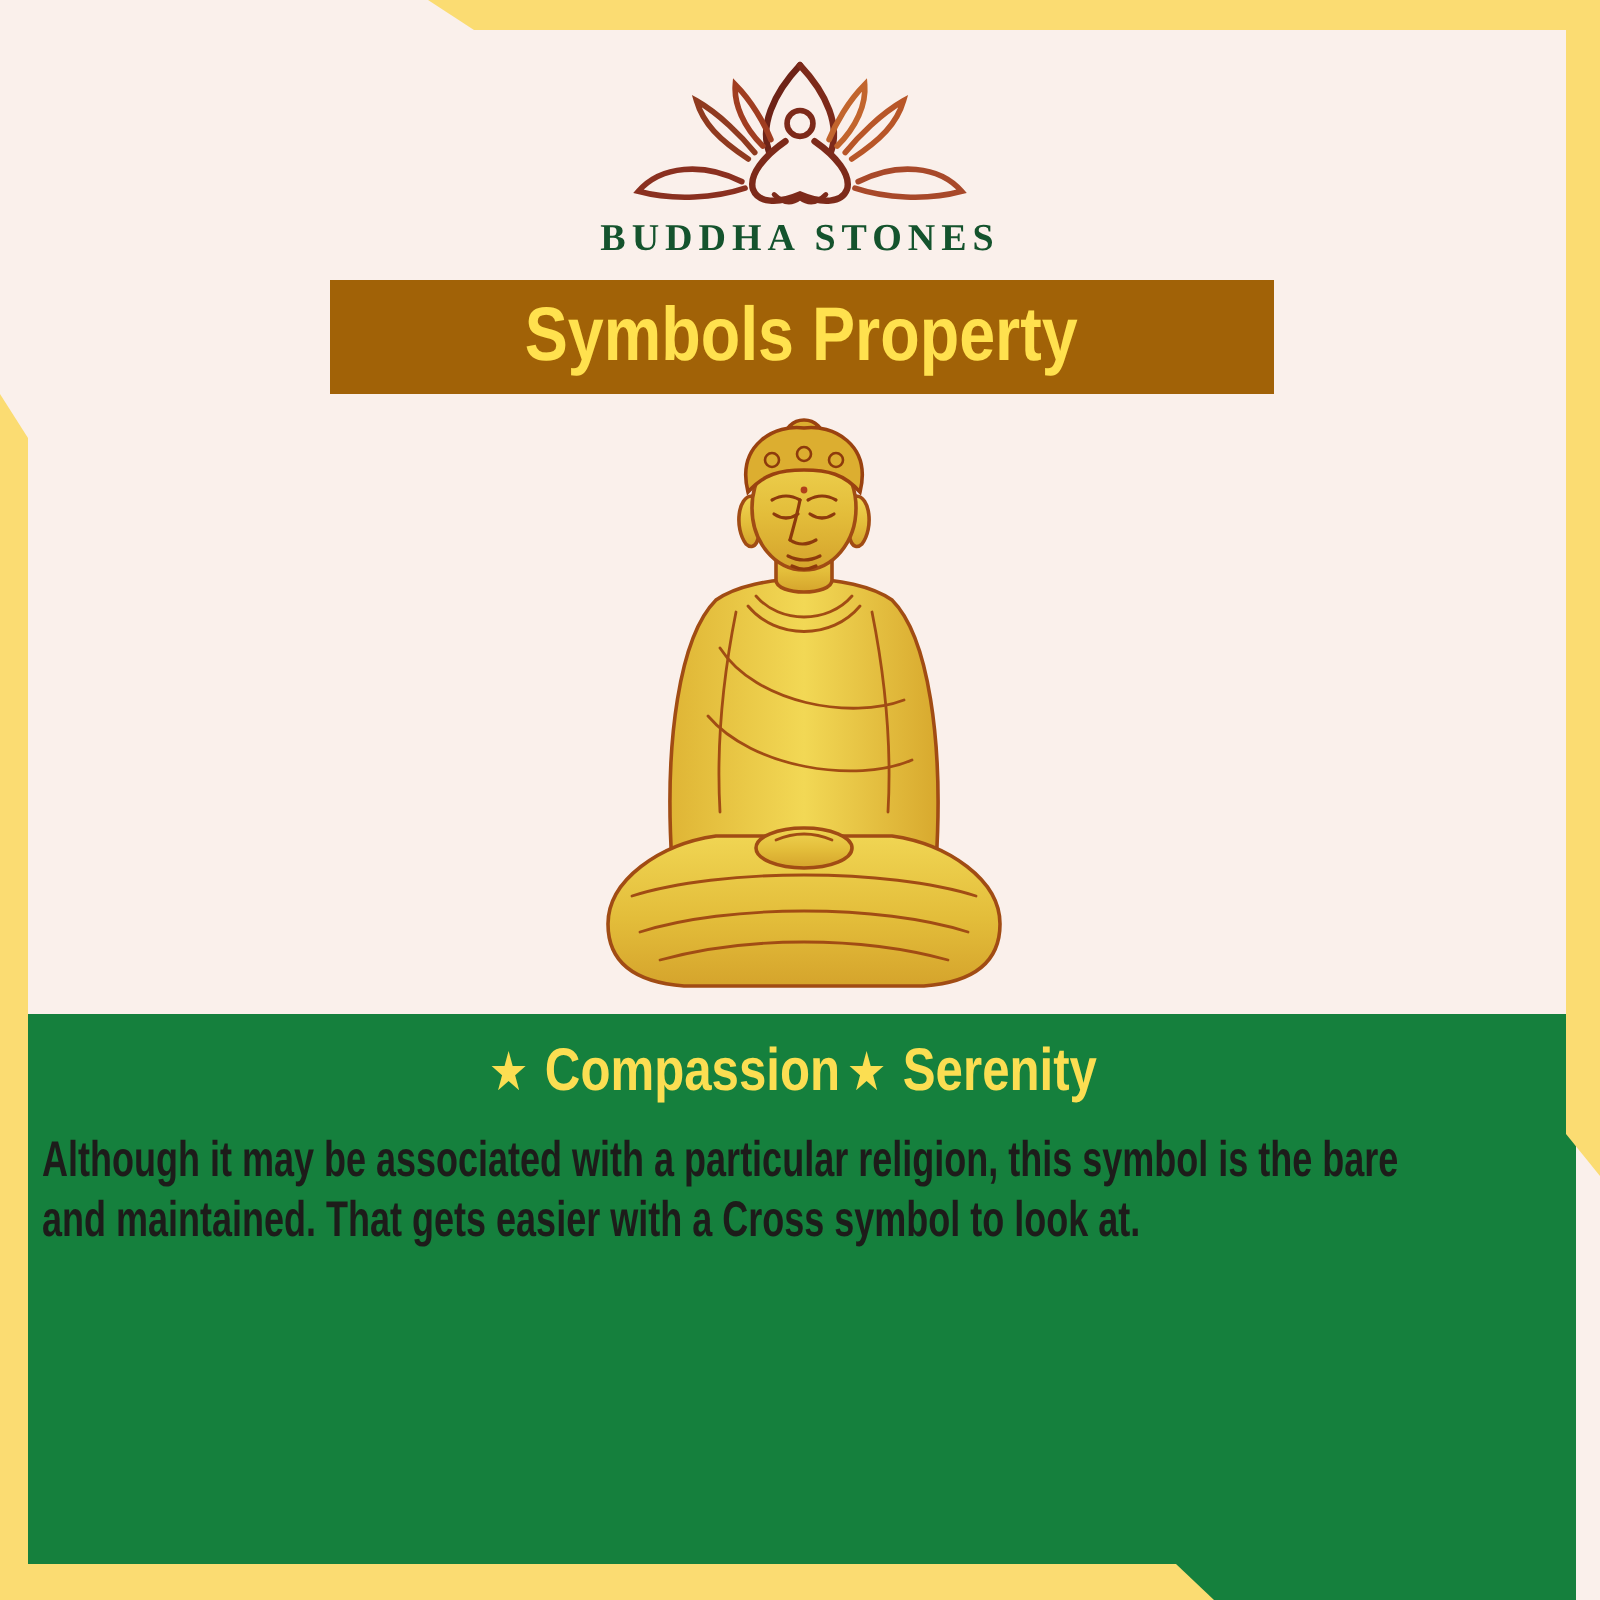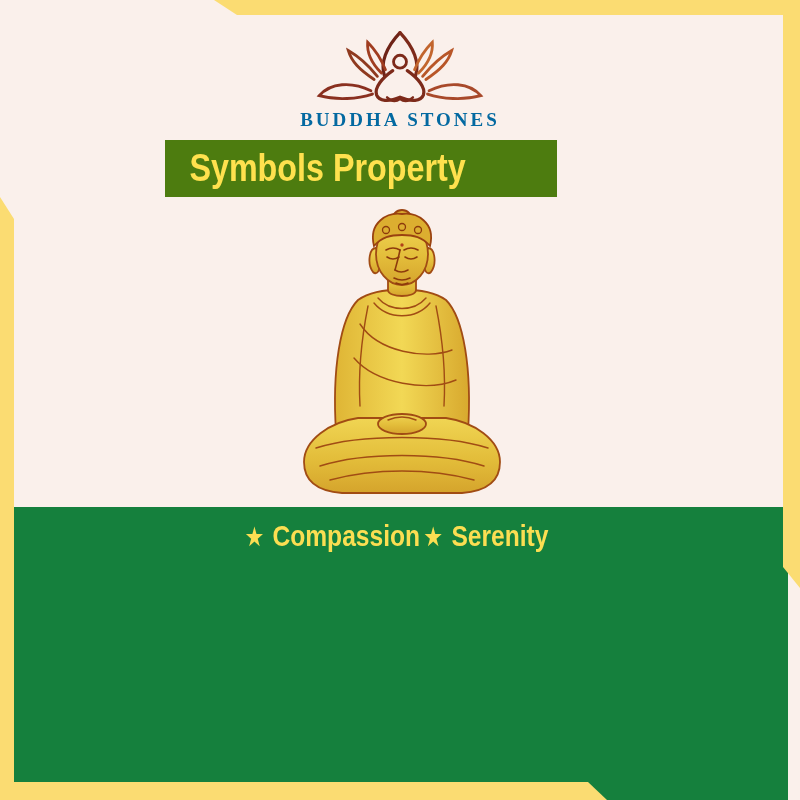--- a/index.html
+++ b/index.html
@@ -3,24 +3,24 @@
 <meta charset="utf-8">
 <style>
   html,body{margin:0;padding:0;background:#faf0eb;}
   .stage{position:relative;width:800px;height:800px;overflow:hidden;background:#faf0eb;
          font-family:"Liberation Sans",sans-serif;}
   .frame-svg{position:absolute;left:0;top:0;z-index:6;pointer-events:none;}
 
   .logo-svg{position:absolute;left:303px;top:26px;z-index:2;}
   .brand{position:absolute;left:0;right:0;top:109px;text-align:center;z-index:2;
          font-family:"Liberation Serif",serif;font-size:19px;letter-spacing:3px;
-         color:#0369a1;font-weight:600;}
+         color:#14532d;font-weight:600;}
 
-  .title-band{position:absolute;left:165px;top:140px;width:392px;height:57px;
-              background:#4d7c0f;z-index:2;display:flex;align-items:center;}
+  .title-band{position:absolute;left:165px;top:140px;width:472px;height:57px;
+              background:#a16207;z-index:2;display:flex;align-items:center;justify-content:center;}
   .title-band .t{font-size:38px;font-weight:bold;color:#ffe14e;}
 
   .buddha-svg{position:absolute;left:294px;top:206px;z-index:3;}
 
   .badge{position:absolute;left:20px;top:448px;width:233px;height:40px;background:#f7de58;z-index:4;
          clip-path:polygon(0 0,100% 0,calc(100% - 10px) 100%,0 100%);}
   .badge .b{display:inline-block;margin-left:25px;line-height:40px;font-size:27px;color:#ffffff;}
 
   .content{position:absolute;left:4px;top:507px;width:784px;height:352px;background:#15803d;z-index:2;}
   .features{margin-top:8px;text-align:center;height:42px;line-height:42px;}
@@ -142,16 +142,18 @@
   </svg>
 
 
   <div class="content">
     <div class="features">
       <span class="sqz sqz-feat">
         <span class="star star-1">★</span><span class="f">Compassion</span><span class="star star-2">★</span><span class="f">Serenity</span>
       </span>
     </div>
     <div class="paragraph">
+      <div class="p-line"><span class="txt sqz sqz-line">Although it may be associated with a particular religion, this symbol is the bare</span></div>
+      <div class="p-line"><span class="txt sqz sqz-line">and maintained. That gets easier with a Cross symbol to look at.</span></div>
     </div>
   </div>
 
 </div>
 
 </body></html>

